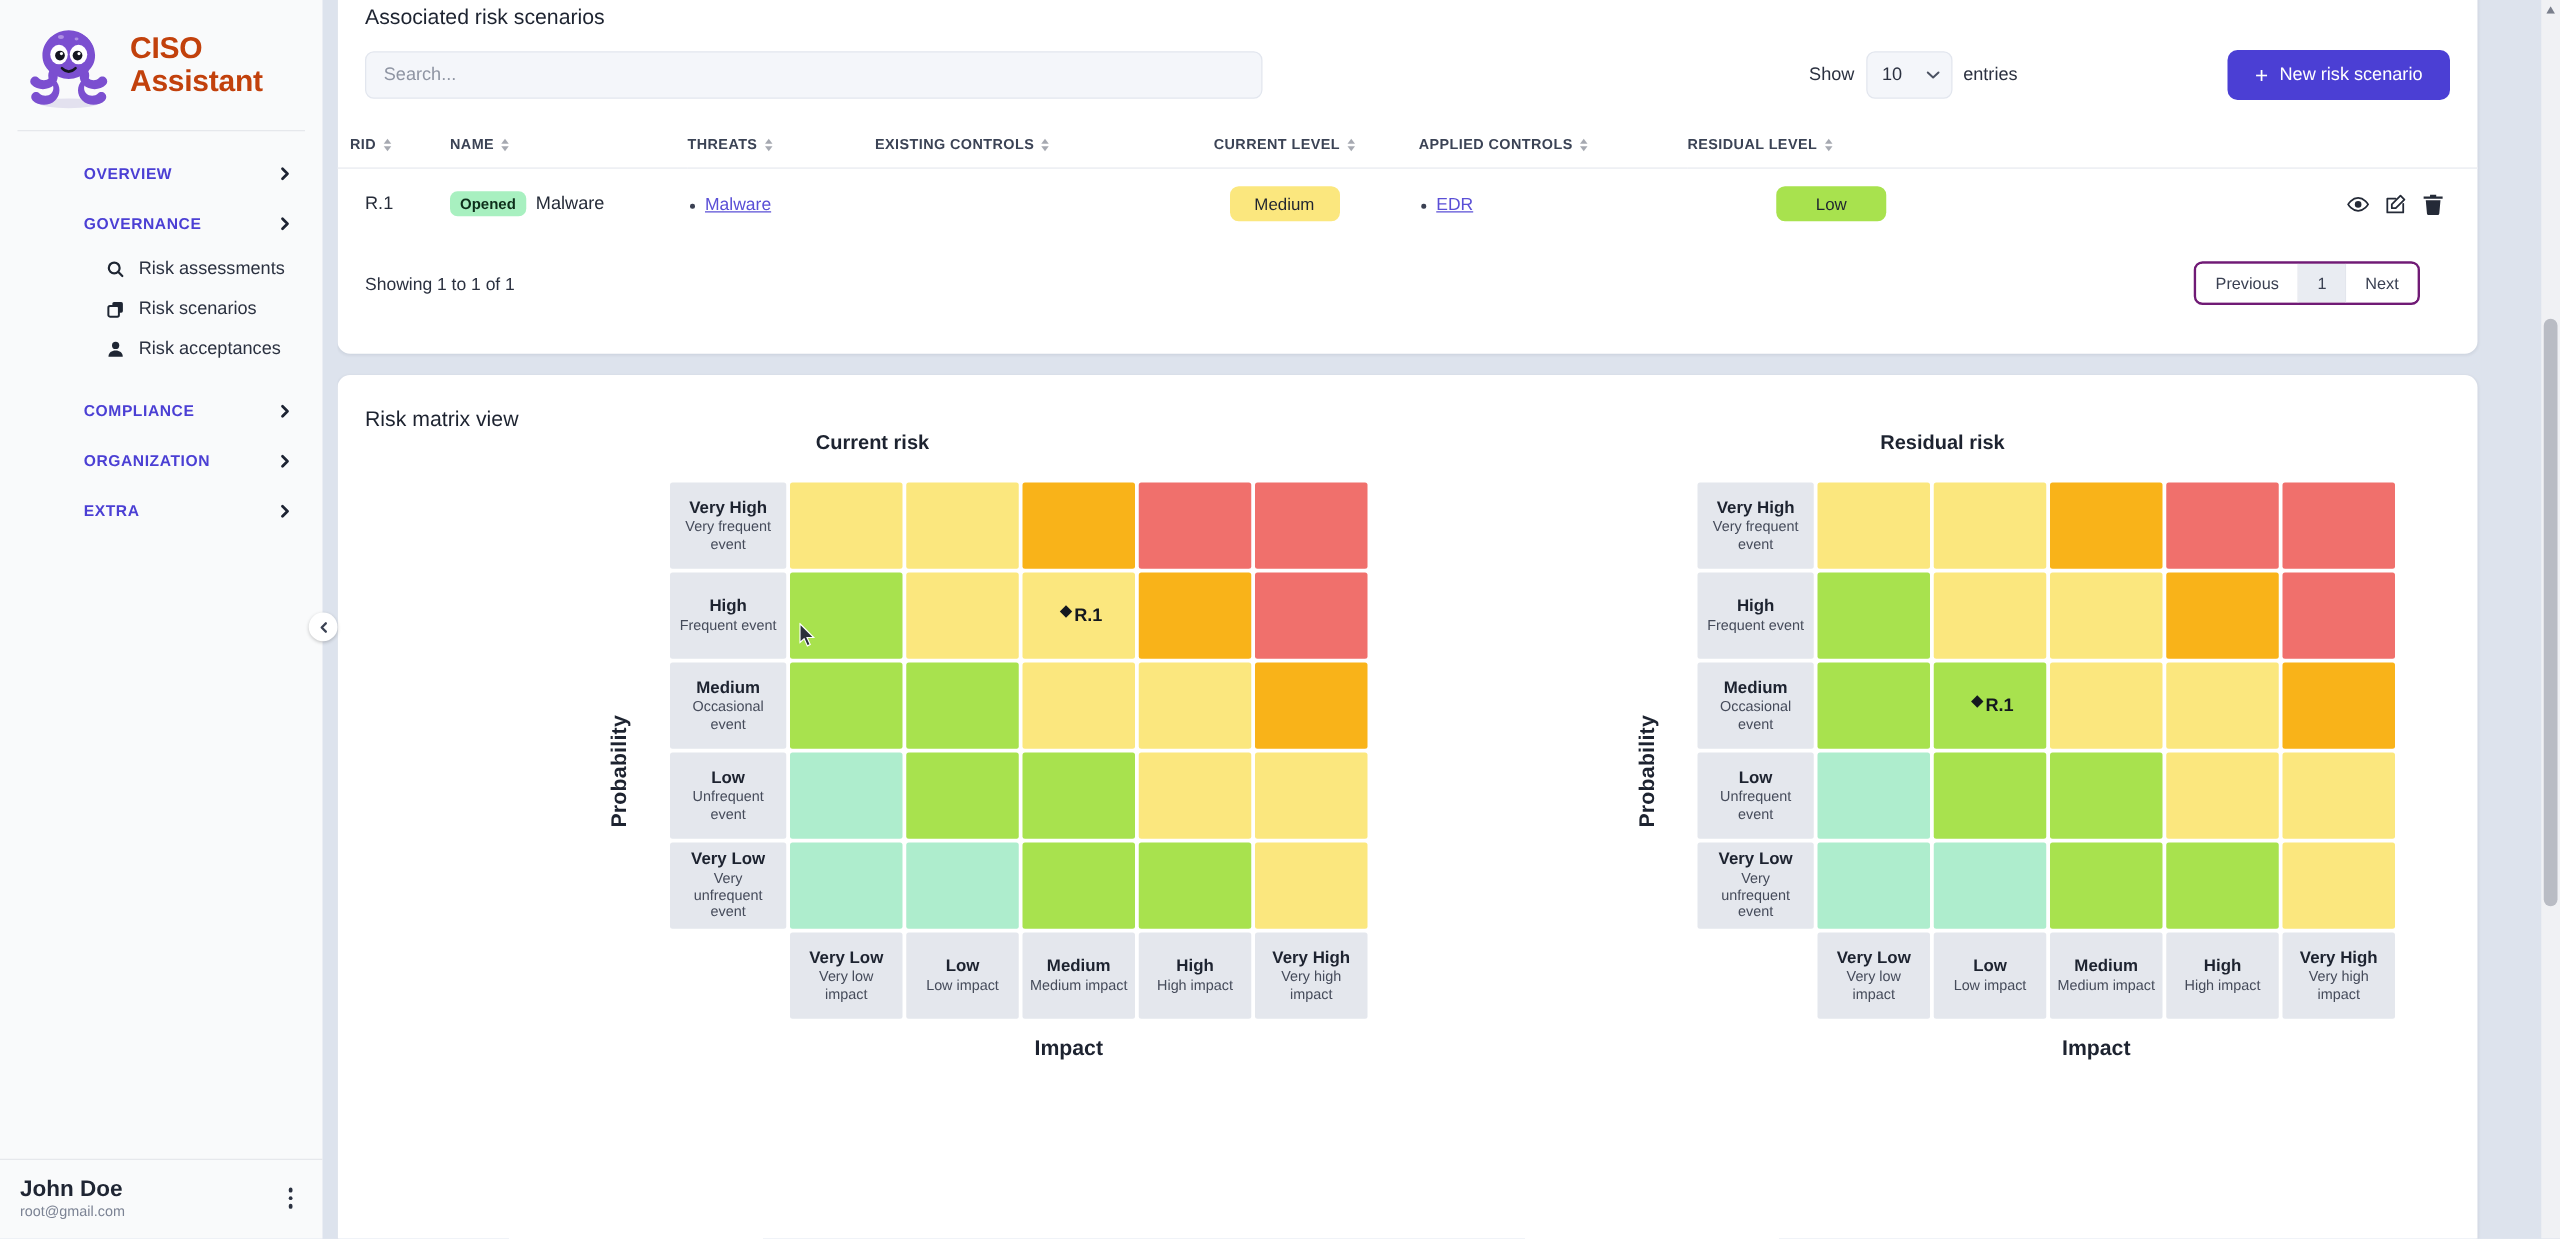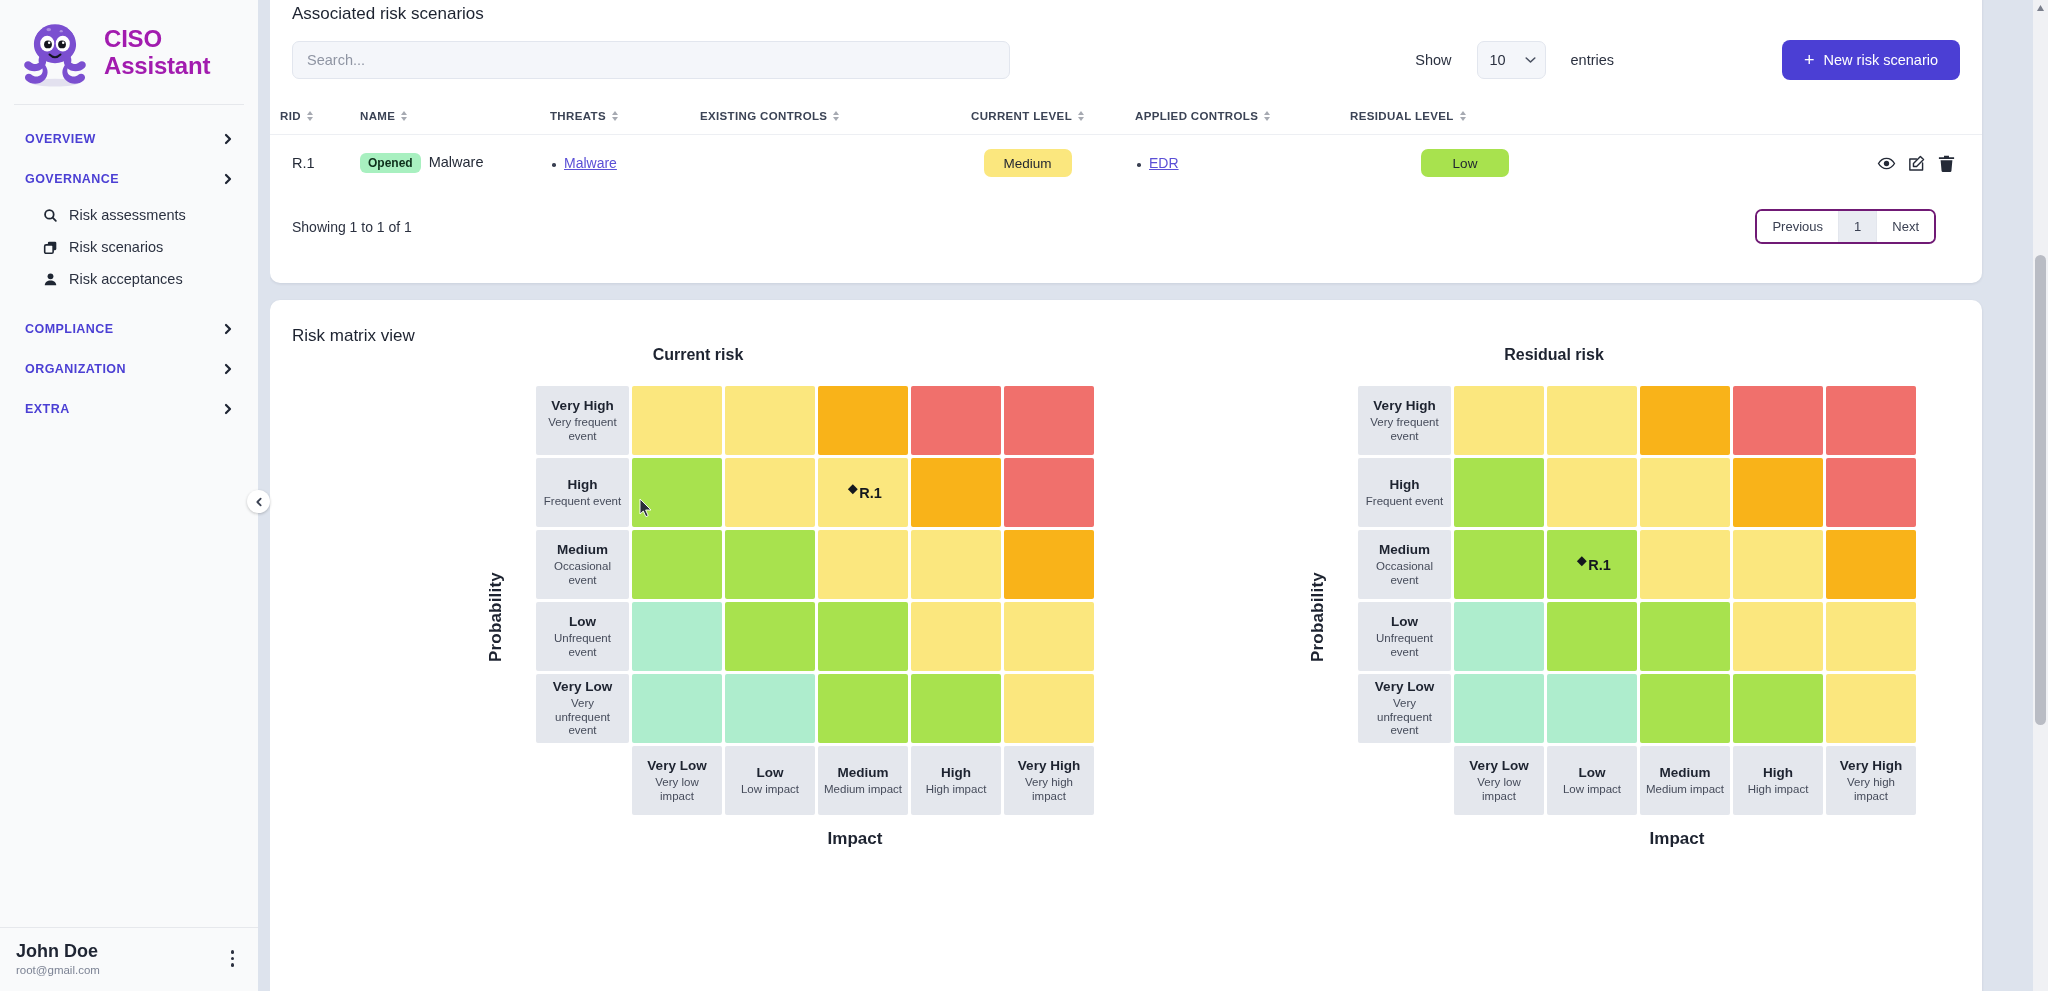--- a/index.html
+++ b/index.html
@@ -15,25 +15,25 @@
   .sidebar {
     width: 258px; height: 991px; flex: 0 0 258px;
     background: #f9fafb;
     display: flex; flex-direction: column;
     position: relative; z-index: 5;
   }
   .brand { display: flex; align-items: center; gap: 10px; padding: 14px 16px 10px 16px; }
   .octo { width: 78px; height: 78px; flex: 0 0 78px; position: relative; }
   .brand-text {
     font-size: 24px; font-weight: 700; line-height: 1.12;
-    color: #a21caf; letter-spacing: -0.2px;
+    color: #c2410c; letter-spacing: -0.2px;
   }
   .brand-divider { height: 1px; background: #e6e8ec; margin: 2px 14px 10px 14px; }
 
-  .nav { flex: 1 1 auto; overflow: hidden; padding-top: 4px; }
+  .nav { flex: 1 1 auto; overflow: hidden; padding-top: 4px; margin-left: 42px; }
   .nav-group {
     display: flex; align-items: center; justify-content: space-between;
     padding: 13px 24px 13px 25px;
     cursor: pointer;
   }
   .nav-group .lbl {
     font-size: 12.5px; font-weight: 700; letter-spacing: .45px;
     color: #4b3fd4; text-transform: uppercase;
   }
   .chev { width: 12px; height: 12px; flex: 0 0 12px; color: #1e2433; }
@@ -78,21 +78,21 @@
 
   .card-title { font-size: 17px; font-weight: 400; color: #1d2330; }
 
   .tbl-toolbar { display: flex; align-items: center; padding: 0 22px; }
   .search-input {
     width: 718px; height: 38px; border: 1px solid #e2e6ee; border-radius: 7px;
     background: #f4f6fa; padding: 0 14px; font-size: 14.5px; color: #2b3140;
     font-family: "Liberation Sans", sans-serif; outline: none;
   }
   .search-input::placeholder { color: #8f95a3; }
-  .show-entries { display: flex; align-items: center; gap: 25px; font-size: 14.5px; color: #2b3140; }
+  .show-entries { display: flex; align-items: center; gap: 9px; font-size: 14.5px; color: #2b3140; }
   .sel-wrap { position: relative; }
   .sel {
     appearance: none; -webkit-appearance: none;
     height: 38px; padding: 0 30px 0 12px;
     border: 1px solid #e2e6ee; border-radius: 7px; background: #f4f6fa;
     font-size: 14.5px; color: #2b3140; font-family: "Liberation Sans", sans-serif;
     outline: none; cursor: pointer;
   }
   .sel-arrow { position: absolute; right: 10px; top: 15px; pointer-events: none; color: #4b5262; }
   .sel-arrow svg { display: block; width: 11px; height: 8px; }

